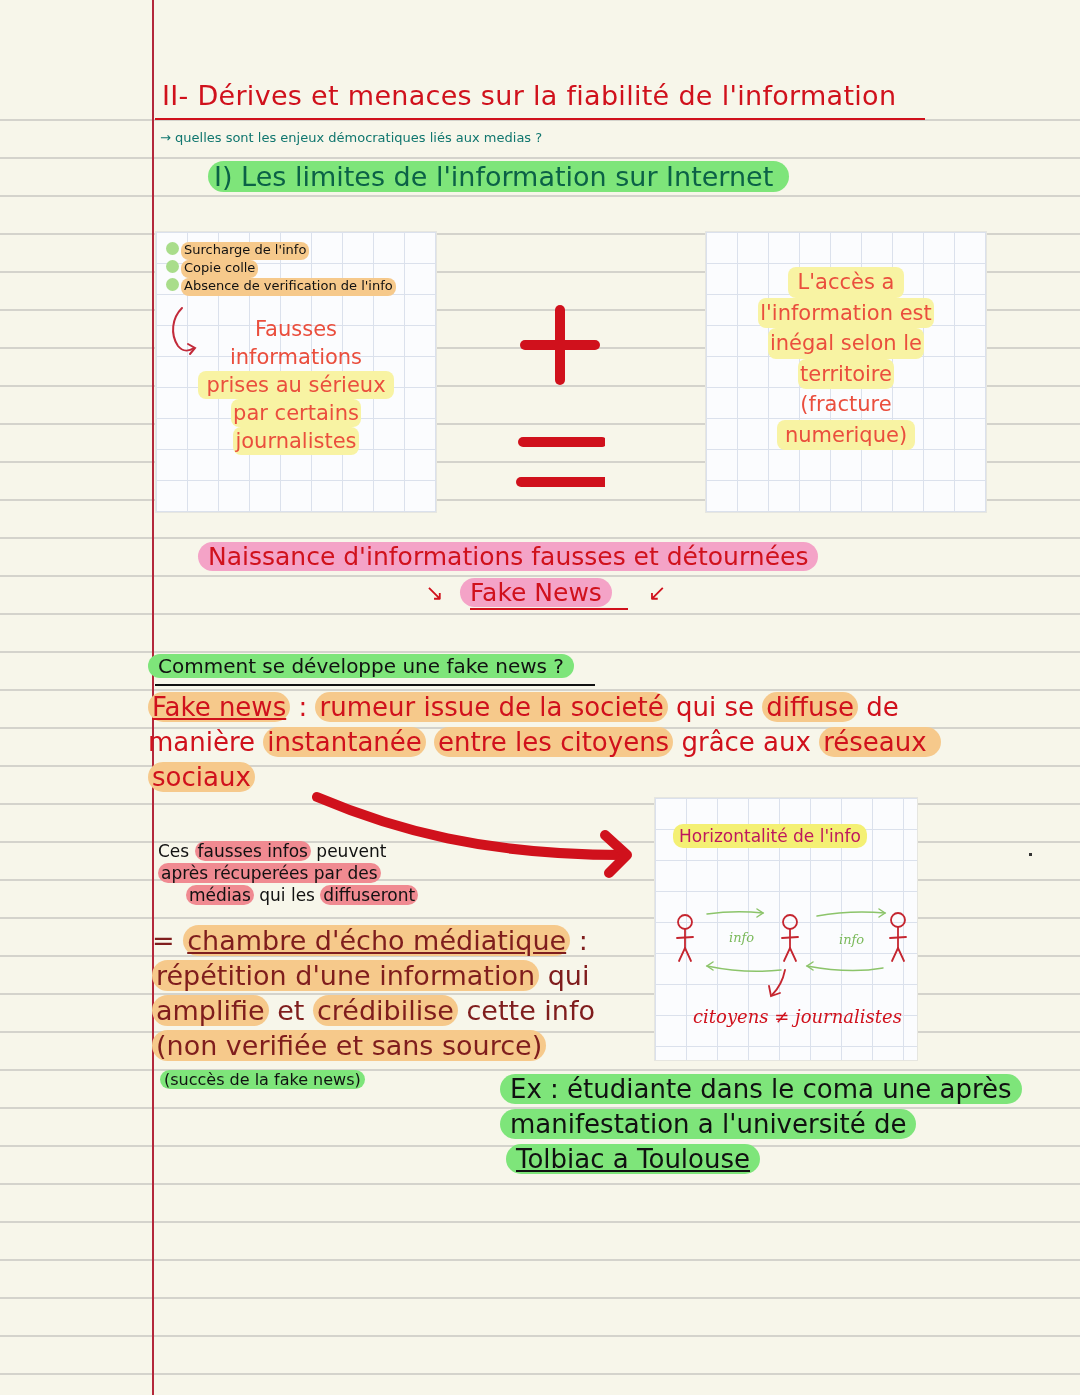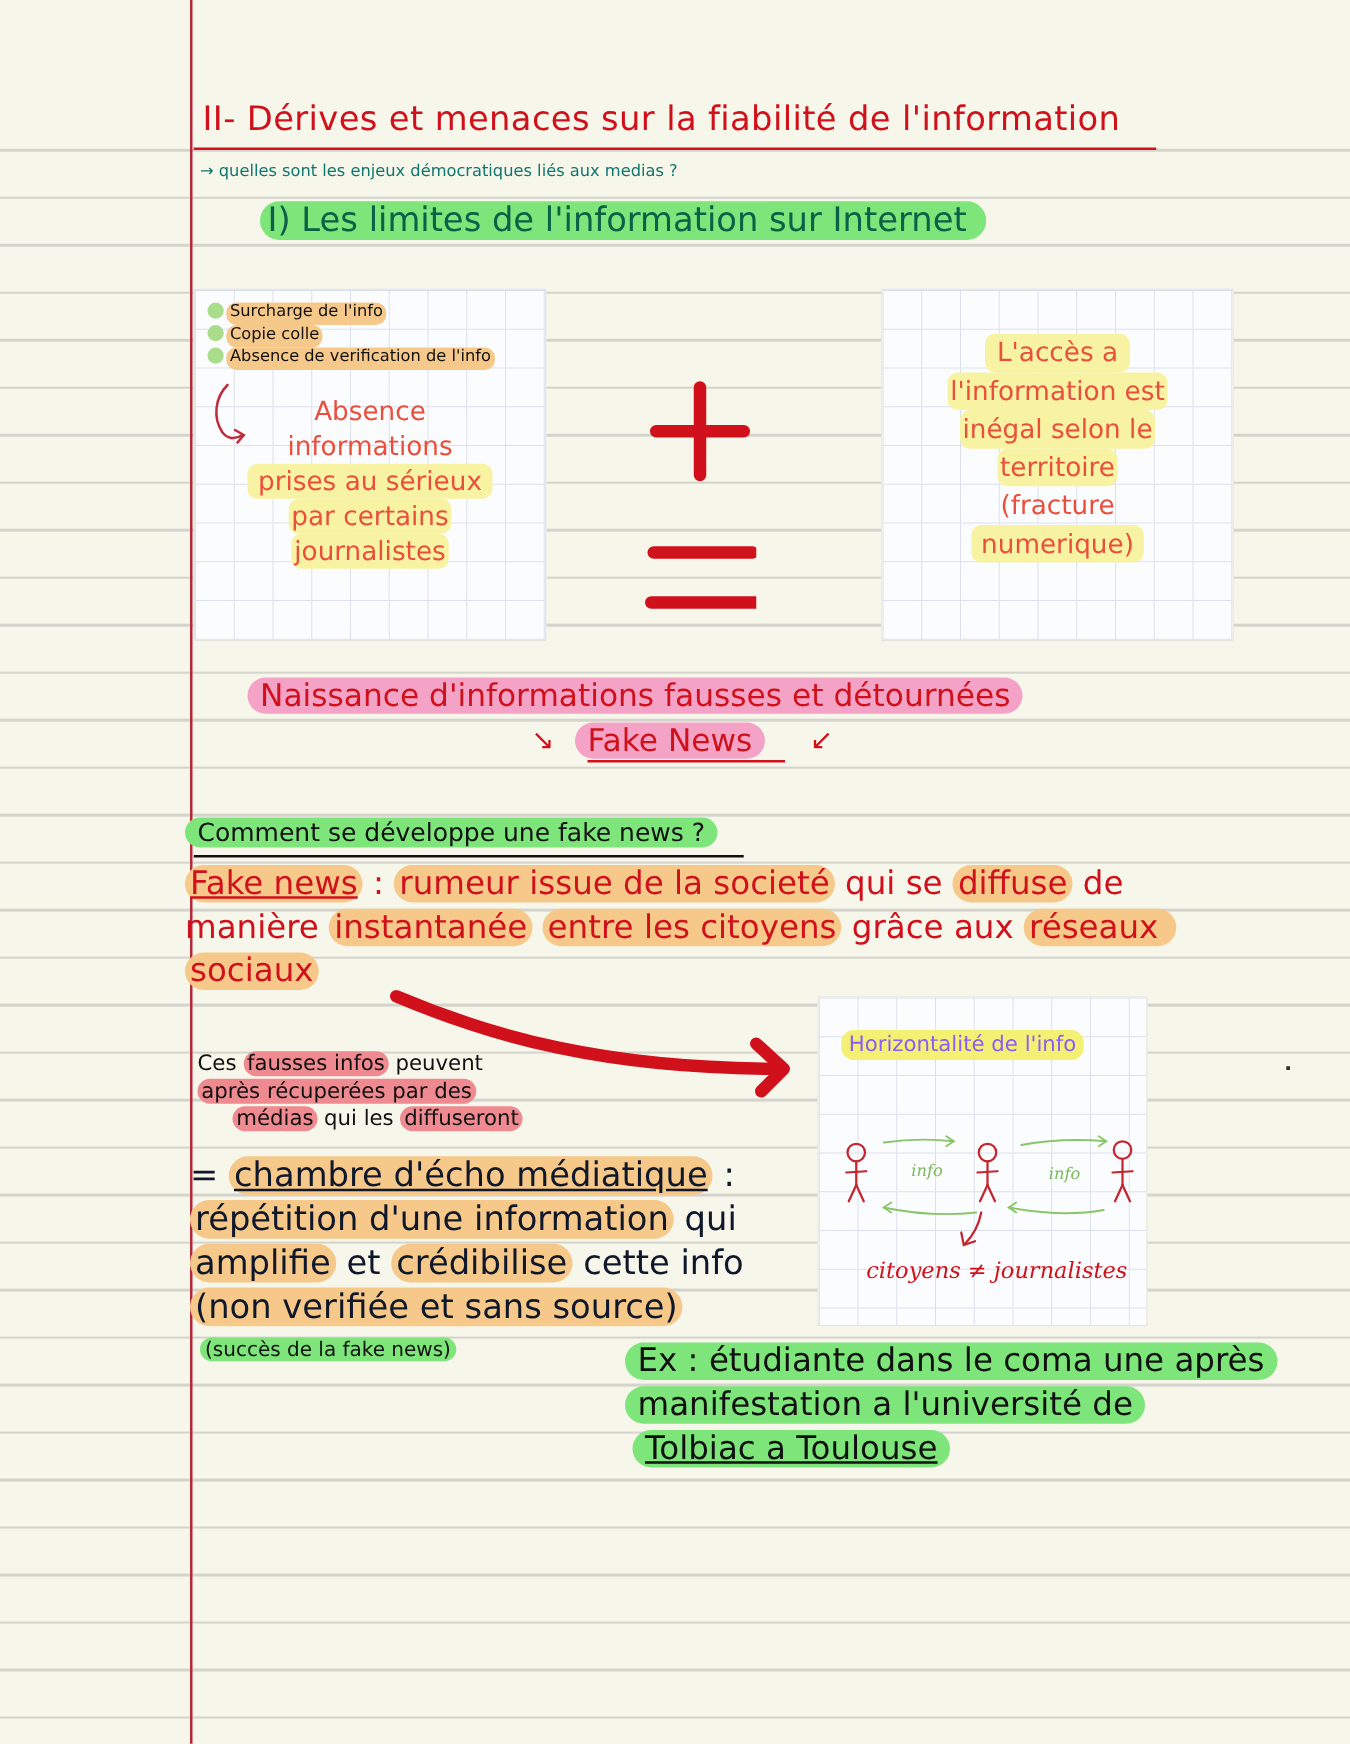--- a/index.html
+++ b/index.html
@@ -57,28 +57,28 @@
   .comment-ul { position: absolute; left: 155px; top: 684px; width: 440px; height: 2px; background: #111; }
 
   .def-line { left: 148px; font-size: 26px; color: #d0111c; }
   .def-line .hl { background: #f6c98b; border-radius: 16px; padding: 0 4px; }
 
   .big-arrow { position: absolute; left: 305px; top: 785px; }
 
   .ces { left: 158px; font-size: 17px; color: #111; }
   .ces .hl { background: #f08a91; border-radius: 10px; padding: 0 3px; }
 
-  .echo { left: 152px; font-size: 27px; color: #0f172a; text-align: center; }
+  .echo { left: 152px; font-size: 27px; color: #7f1d1d; text-align: center; }
   .echo .hl { background: #f6c98b; border-radius: 16px; padding: 0 4px; }
 
   .succes { left: 160px; top: 1070px; font-size: 16px; color: #111; background: #7ee57a; border-radius: 10px; padding: 0 4px; }
 
   .ex-line { font-size: 26px; color: #111; background: #7ee57a; border-radius: 18px; padding: 0 10px; }
 
-  .horiz-title { position: absolute; left: 18px; top: 26px; font-size: 17px; color: #8b5cf6; background: #f4f074; border-radius: 10px; padding: 2px 6px; }
+  .horiz-title { position: absolute; left: 18px; top: 26px; font-size: 17px; color: #be185d; background: #f4f074; border-radius: 10px; padding: 2px 6px; }
   .cit-label { position: absolute; left: 38px; top: 208px; font-size: 18px; color: #d0111c; font-style: italic; font-family: "DejaVu Serif", serif; }
   .info-label { position: absolute; font-size: 13px; color: #7ab95a; font-style: italic; font-family: "DejaVu Serif", serif; padding-left: 12px; }
   .dot-mark { position: absolute; left: 1029px; top: 853px; width: 3px; height: 3px; background: #333; }
 </style>
 </head>
 <body>
 
 <div class="top-blank"></div>
 <div class="margin-line"></div>
 
@@ -100,21 +100,21 @@
     <div class="bullet">
       <span class="bullet-dot"></span>
       <span class="bullet-text">Absence de verification de l'info</span>
     </div>
   </div>
   <svg class="curly-arrow" width="40" height="55" viewBox="0 0 40 55">
     <path d="M14 4 C 4 14, 2 30, 10 42 C 14 47, 20 48, 26 44" fill="none" stroke="#c22a3a" stroke-width="2" stroke-linecap="round"></path>
     <path d="M20 40 L 27 44 L 22 50" fill="none" stroke="#c22a3a" stroke-width="2" stroke-linecap="round"></path>
   </svg>
   <div class="card-center-text" style="top:83px;">
-    <span>Absence</span><br>
+    <span>Fausses</span><br>
     <span>informations</span><br>
     <span class="yellow-hl" style="border-radius:8px;padding:0 8px;">prises au sérieux</span><br>
     <span class="yellow-hl" style="border-radius:8px;padding:0 2px;">par certains</span><br>
     <span class="yellow-hl" style="border-radius:8px;padding:0 2px;">journalistes</span>
   </div>
 </div>
 
 <svg class="ops" width="90" height="200" viewBox="0 0 90 200">
   <line x1="45" y1="10" x2="45" y2="80" stroke="#d0111c" stroke-width="10" stroke-linecap="round"></line>
   <line x1="10" y1="45" x2="80" y2="45" stroke="#d0111c" stroke-width="10" stroke-linecap="round"></line>

